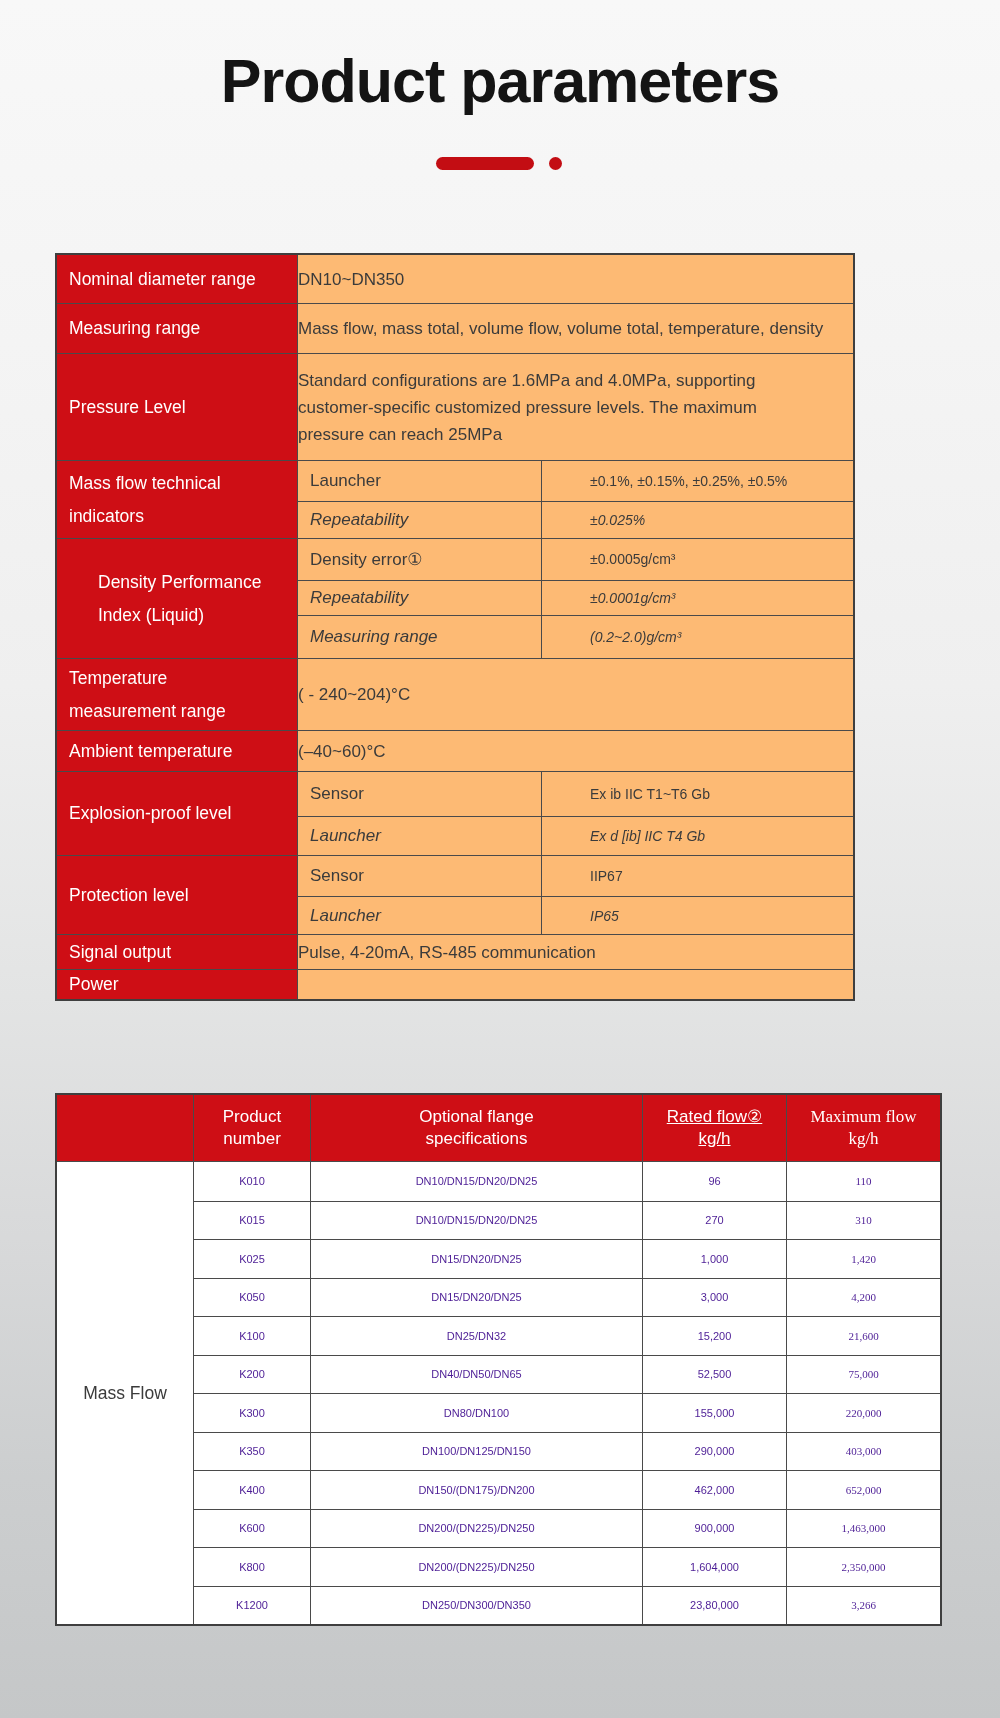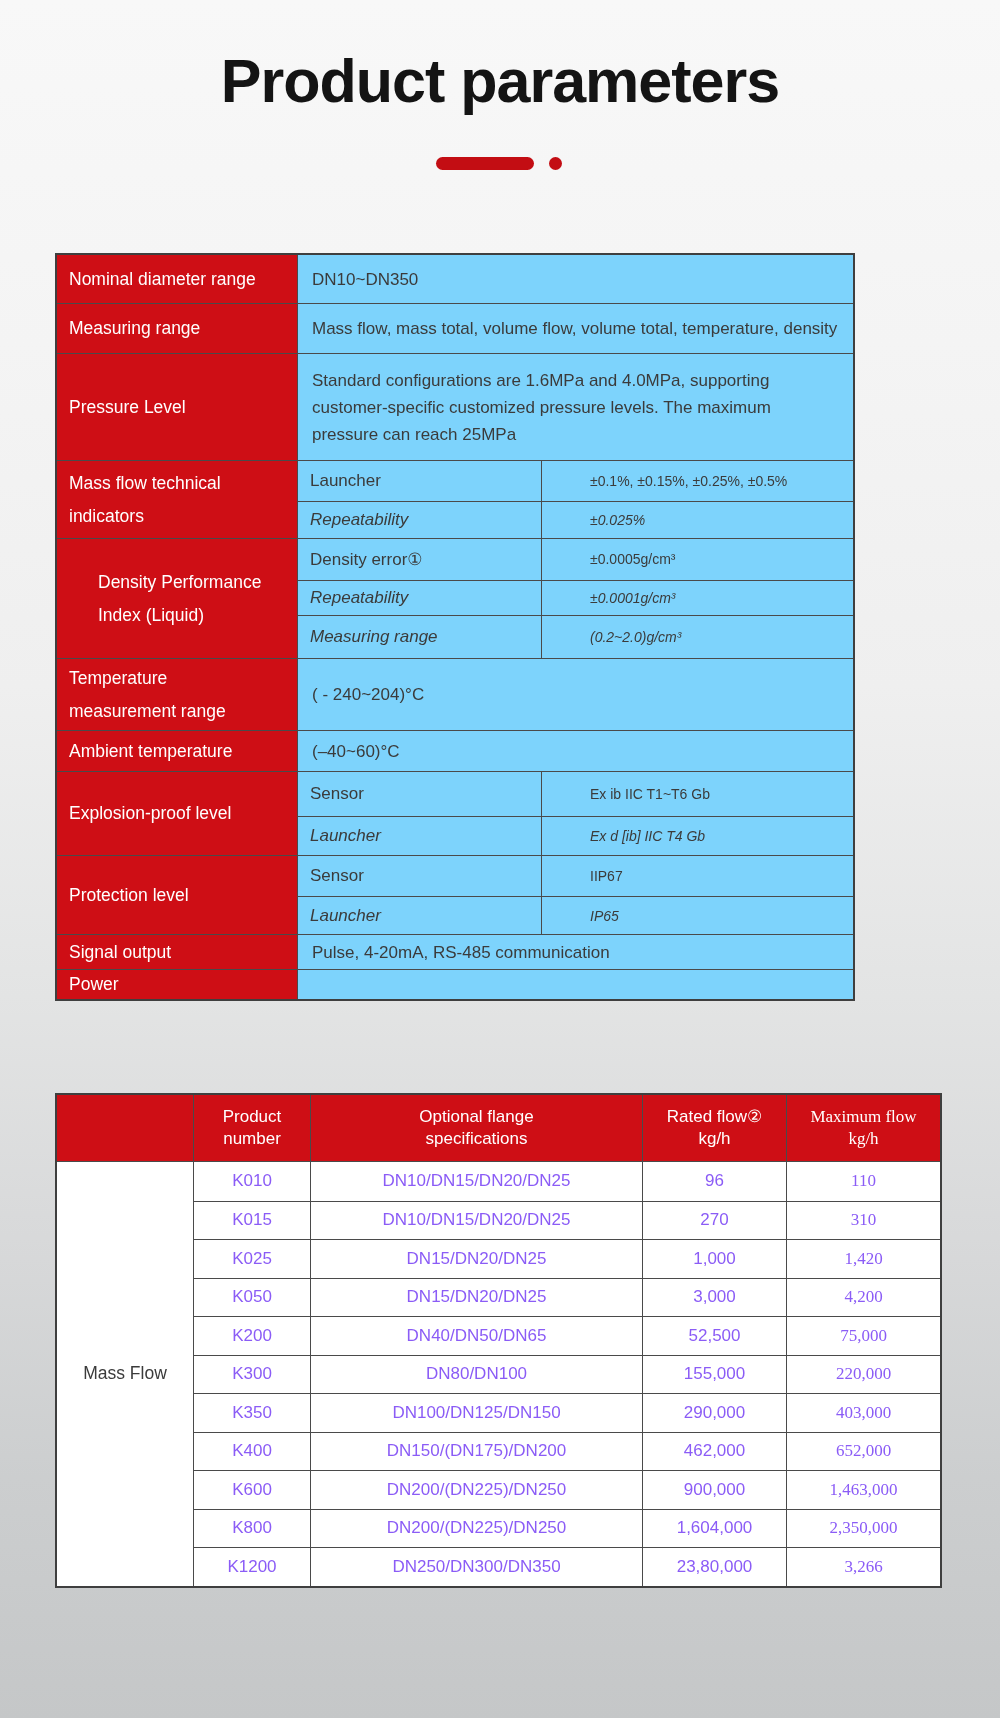--- a/index.html
+++ b/index.html
@@ -28,36 +28,36 @@
   }
   .dot {
     position:absolute; left:549px; top:11px;
     width:13px; height:13px; border-radius:50%;
   }
 
   
   .spec-table {
     position:absolute; left:55px; top:253px; width:800px;
     border:2px solid #3f3f3f;
-    background:#7dd3fc;
+    background:#fdba74;
   }
   .srow { display:flex; width:100%; }
   .srow + .srow { border-top:1px solid #4a4a4a; }
   .slabel {
     width:241px; flex:0 0 241px;
     border-right:1px solid #4a4a4a;
     color:#ffffff; font-size:17.5px; line-height:33px;
     display:flex; align-items:center;
     padding-left:12px; padding-right:6px;
     white-space:pre-line;
   }
   .svalue {
     flex:1; display:flex; align-items:center;
     color:#3b3b3b; font-size:17px; line-height:27px;
-    padding-left:14px; padding-right:10px;
+    padding-left:0; padding-right:10px;
   }
   .pressure .svalue { padding-right:72px; }
   .subs { flex:1; display:flex; flex-direction:column; }
   .subrow { display:flex; }
   .subrow + .subrow { border-top:1px solid #4a4a4a;font-style:italic; }
   .sublabel {
     width:244px; flex:0 0 244px;
     border-right:1px solid #4a4a4a;
     display:flex; align-items:center;
     color:#3b3b3b; font-size:17px;
@@ -93,21 +93,21 @@
     width:137px; flex:0 0 137px;
     border-right:1px solid #4a4a4a;
     display:flex; align-items:center; justify-content:center;
     color:#3b3b3b; font-size:17.5px;
   }
   .frows { flex:1; display:flex; flex-direction:column; }
   .frow { display:flex; height:38.5px; }
   .frow + .frow { border-top:1px solid #4a4a4a; }
   .frow .fc {
     display:flex; align-items:center; justify-content:center;
-    color:#8b5cf6; font-size:17px; text-align:center;
+    color:#4c1d95; font-size:11px; text-align:center;
   }
 </style>
 </head>
 <body>
 
 <h1 class="title">Product parameters</h1>
 
 <div class="title-divider">
   <span class="dash" style="background: rgb(195, 13, 19);"></span>
   <span class="dot" style="background: rgb(195, 13, 19);"></span>
@@ -215,21 +215,21 @@
 </div>
 
 <div class="flow-table">
 
   <div class="fhead" style="background: rgb(206, 14, 21);">
     <div class="fc c0" style="background: rgb(206, 14, 21);"></div>
     <div class="fc c1" style="background: rgb(206, 14, 21);">Product
 number</div>
     <div class="fc c2" style="background: rgb(206, 14, 21);">Optional flange
 specifications</div>
-    <div class="fc c3" style="background: rgb(206, 14, 21);">Rated flow②
+    <div class="fc c3" style="background: rgb(206, 14, 21); text-decoration: underline;">Rated flow②
 kg/h</div>
     <div class="fc c4" style="background: rgb(206, 14, 21);">Maximum flow
 kg/h</div>
   </div>
 
   <div class="fbody">
     <div class="fgroup">Mass Flow</div>
     <div class="frows">
       <div class="frow">
         <div class="fc c1">K010</div>
@@ -249,20 +249,26 @@
         <div class="fc c3">1,000</div>
         <div class="fc c4">1,420</div>
       </div>
       <div class="frow">
         <div class="fc c1">K050</div>
         <div class="fc c2">DN15/DN20/DN25</div>
         <div class="fc c3">3,000</div>
         <div class="fc c4">4,200</div>
       </div>
       <div class="frow">
+        <div class="fc c1">K100</div>
+        <div class="fc c2">DN25/DN32</div>
+        <div class="fc c3">15,200</div>
+        <div class="fc c4">21,600</div>
+      </div>
+      <div class="frow">
         <div class="fc c1">K200</div>
         <div class="fc c2">DN40/DN50/DN65</div>
         <div class="fc c3">52,500</div>
         <div class="fc c4">75,000</div>
       </div>
       <div class="frow">
         <div class="fc c1">K300</div>
         <div class="fc c2">DN80/DN100</div>
         <div class="fc c3">155,000</div>
         <div class="fc c4">220,000</div>

